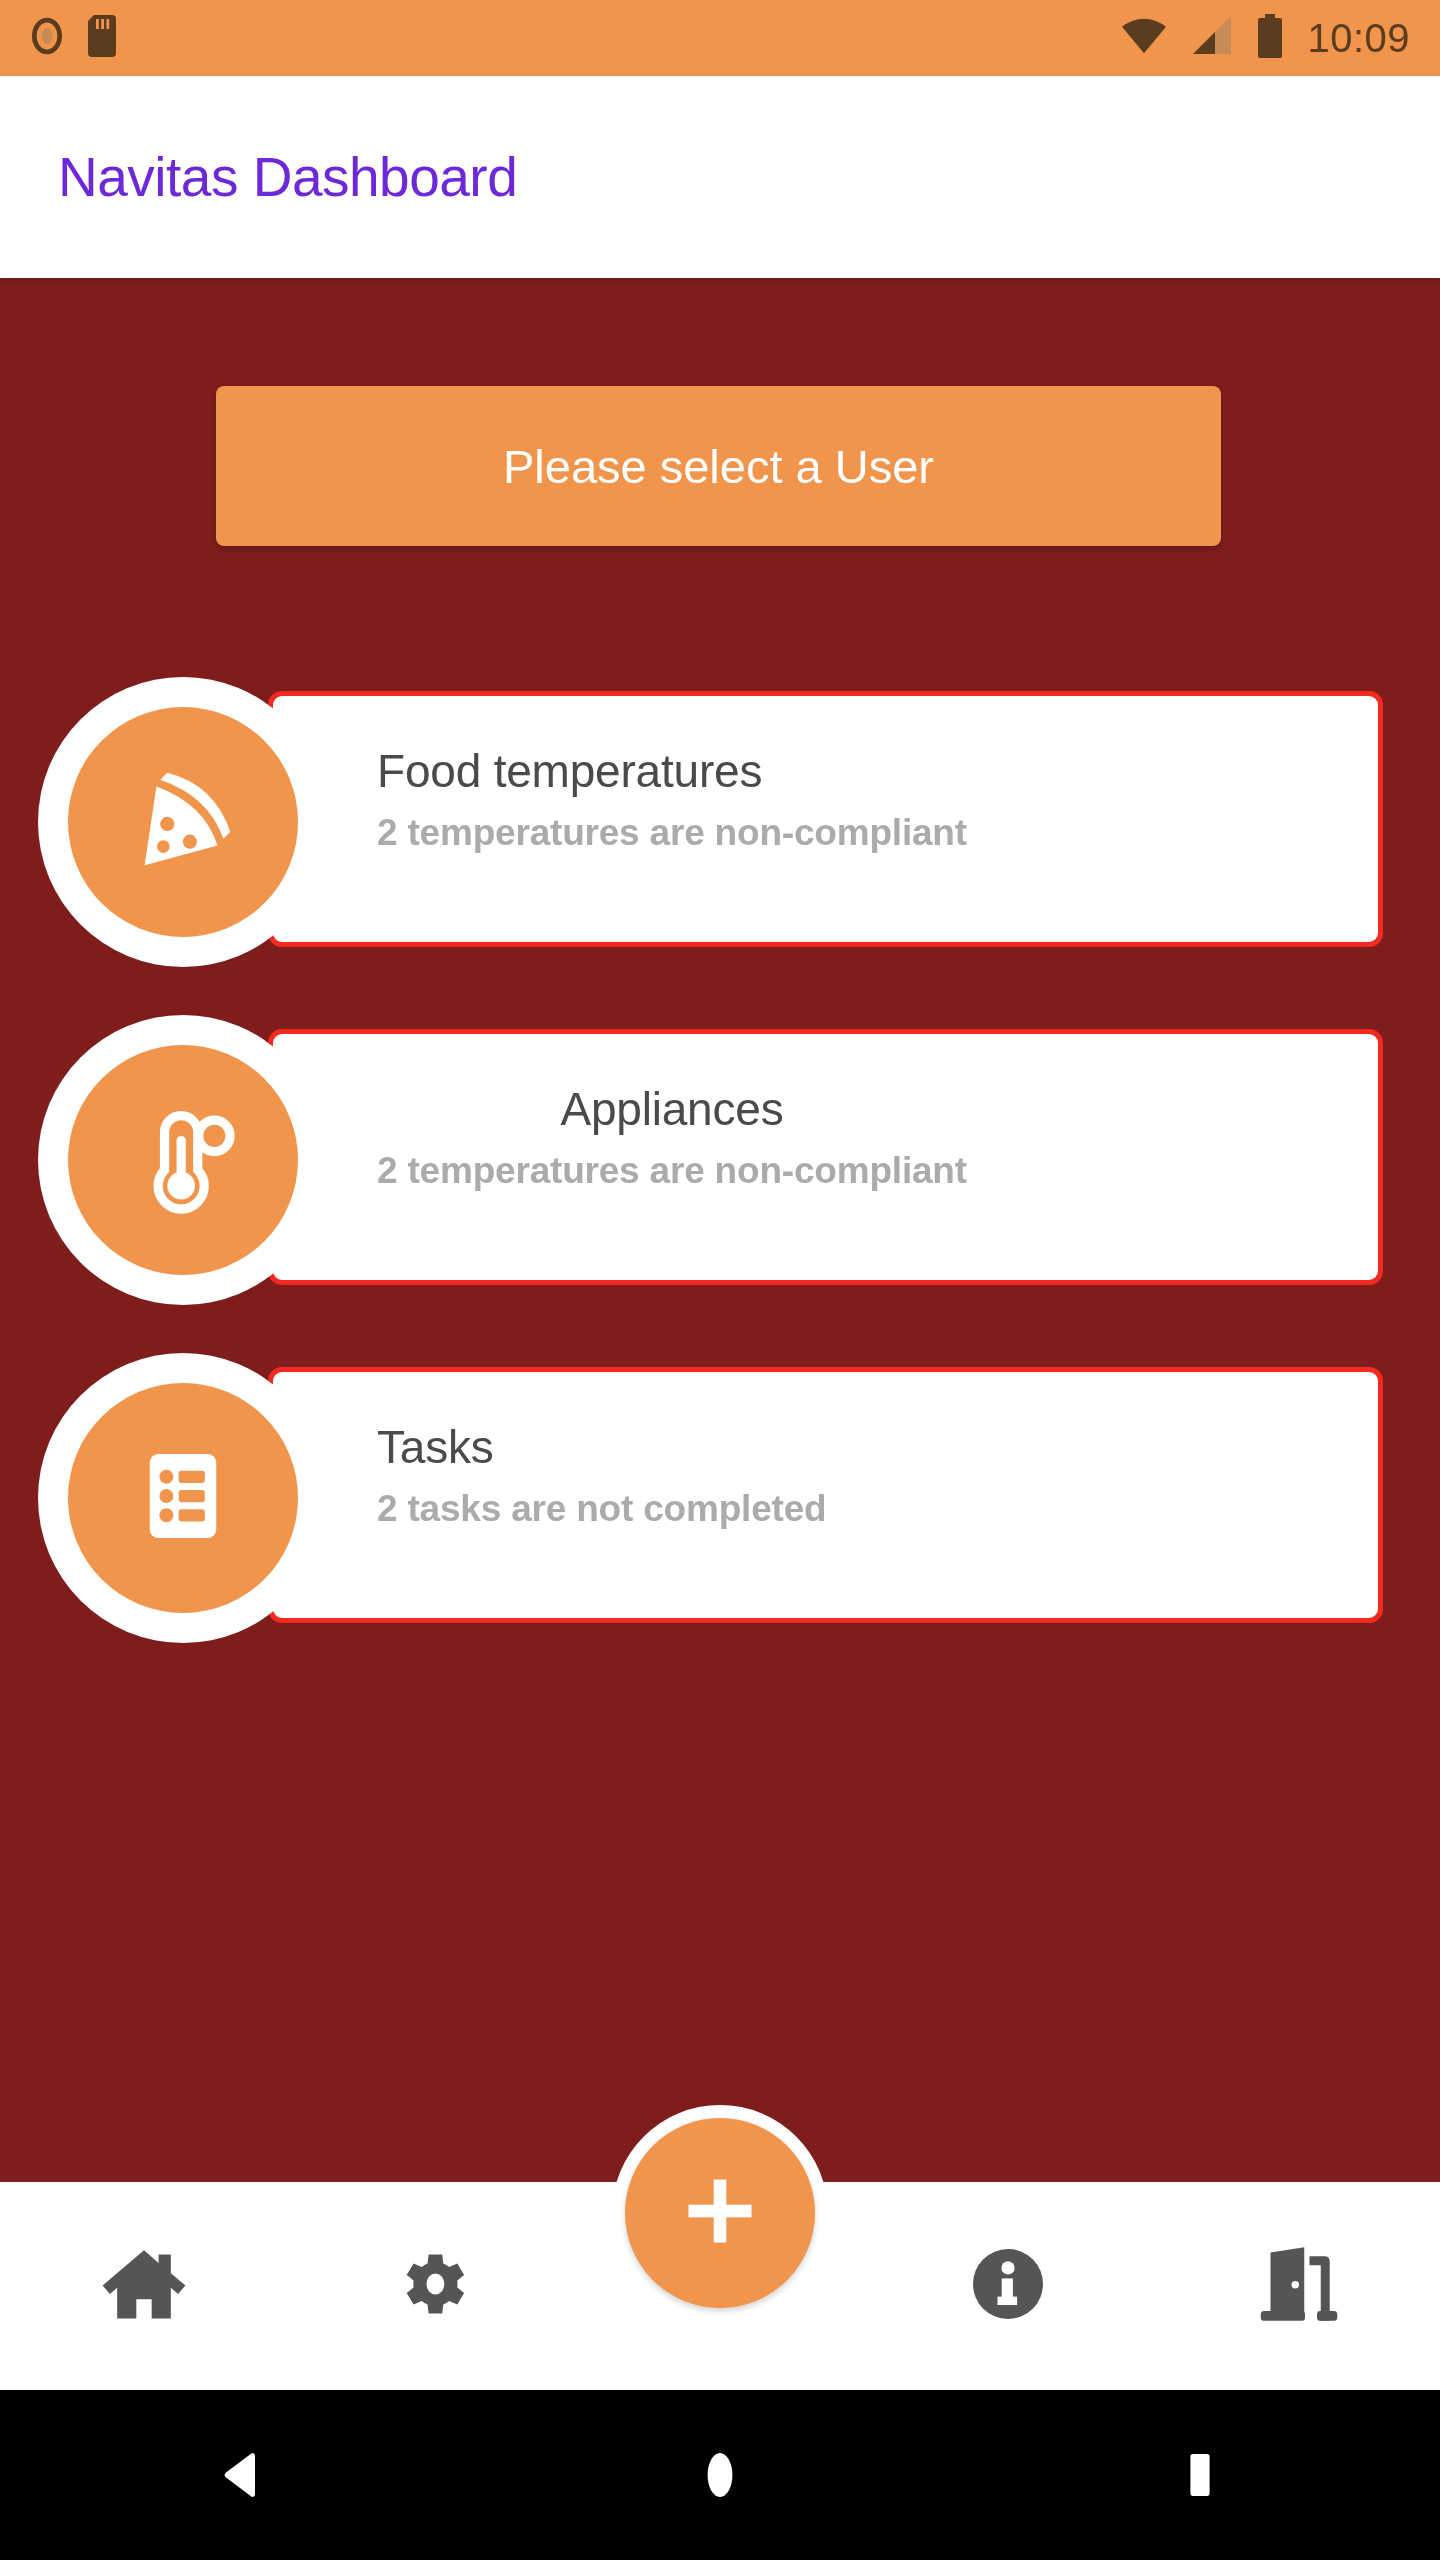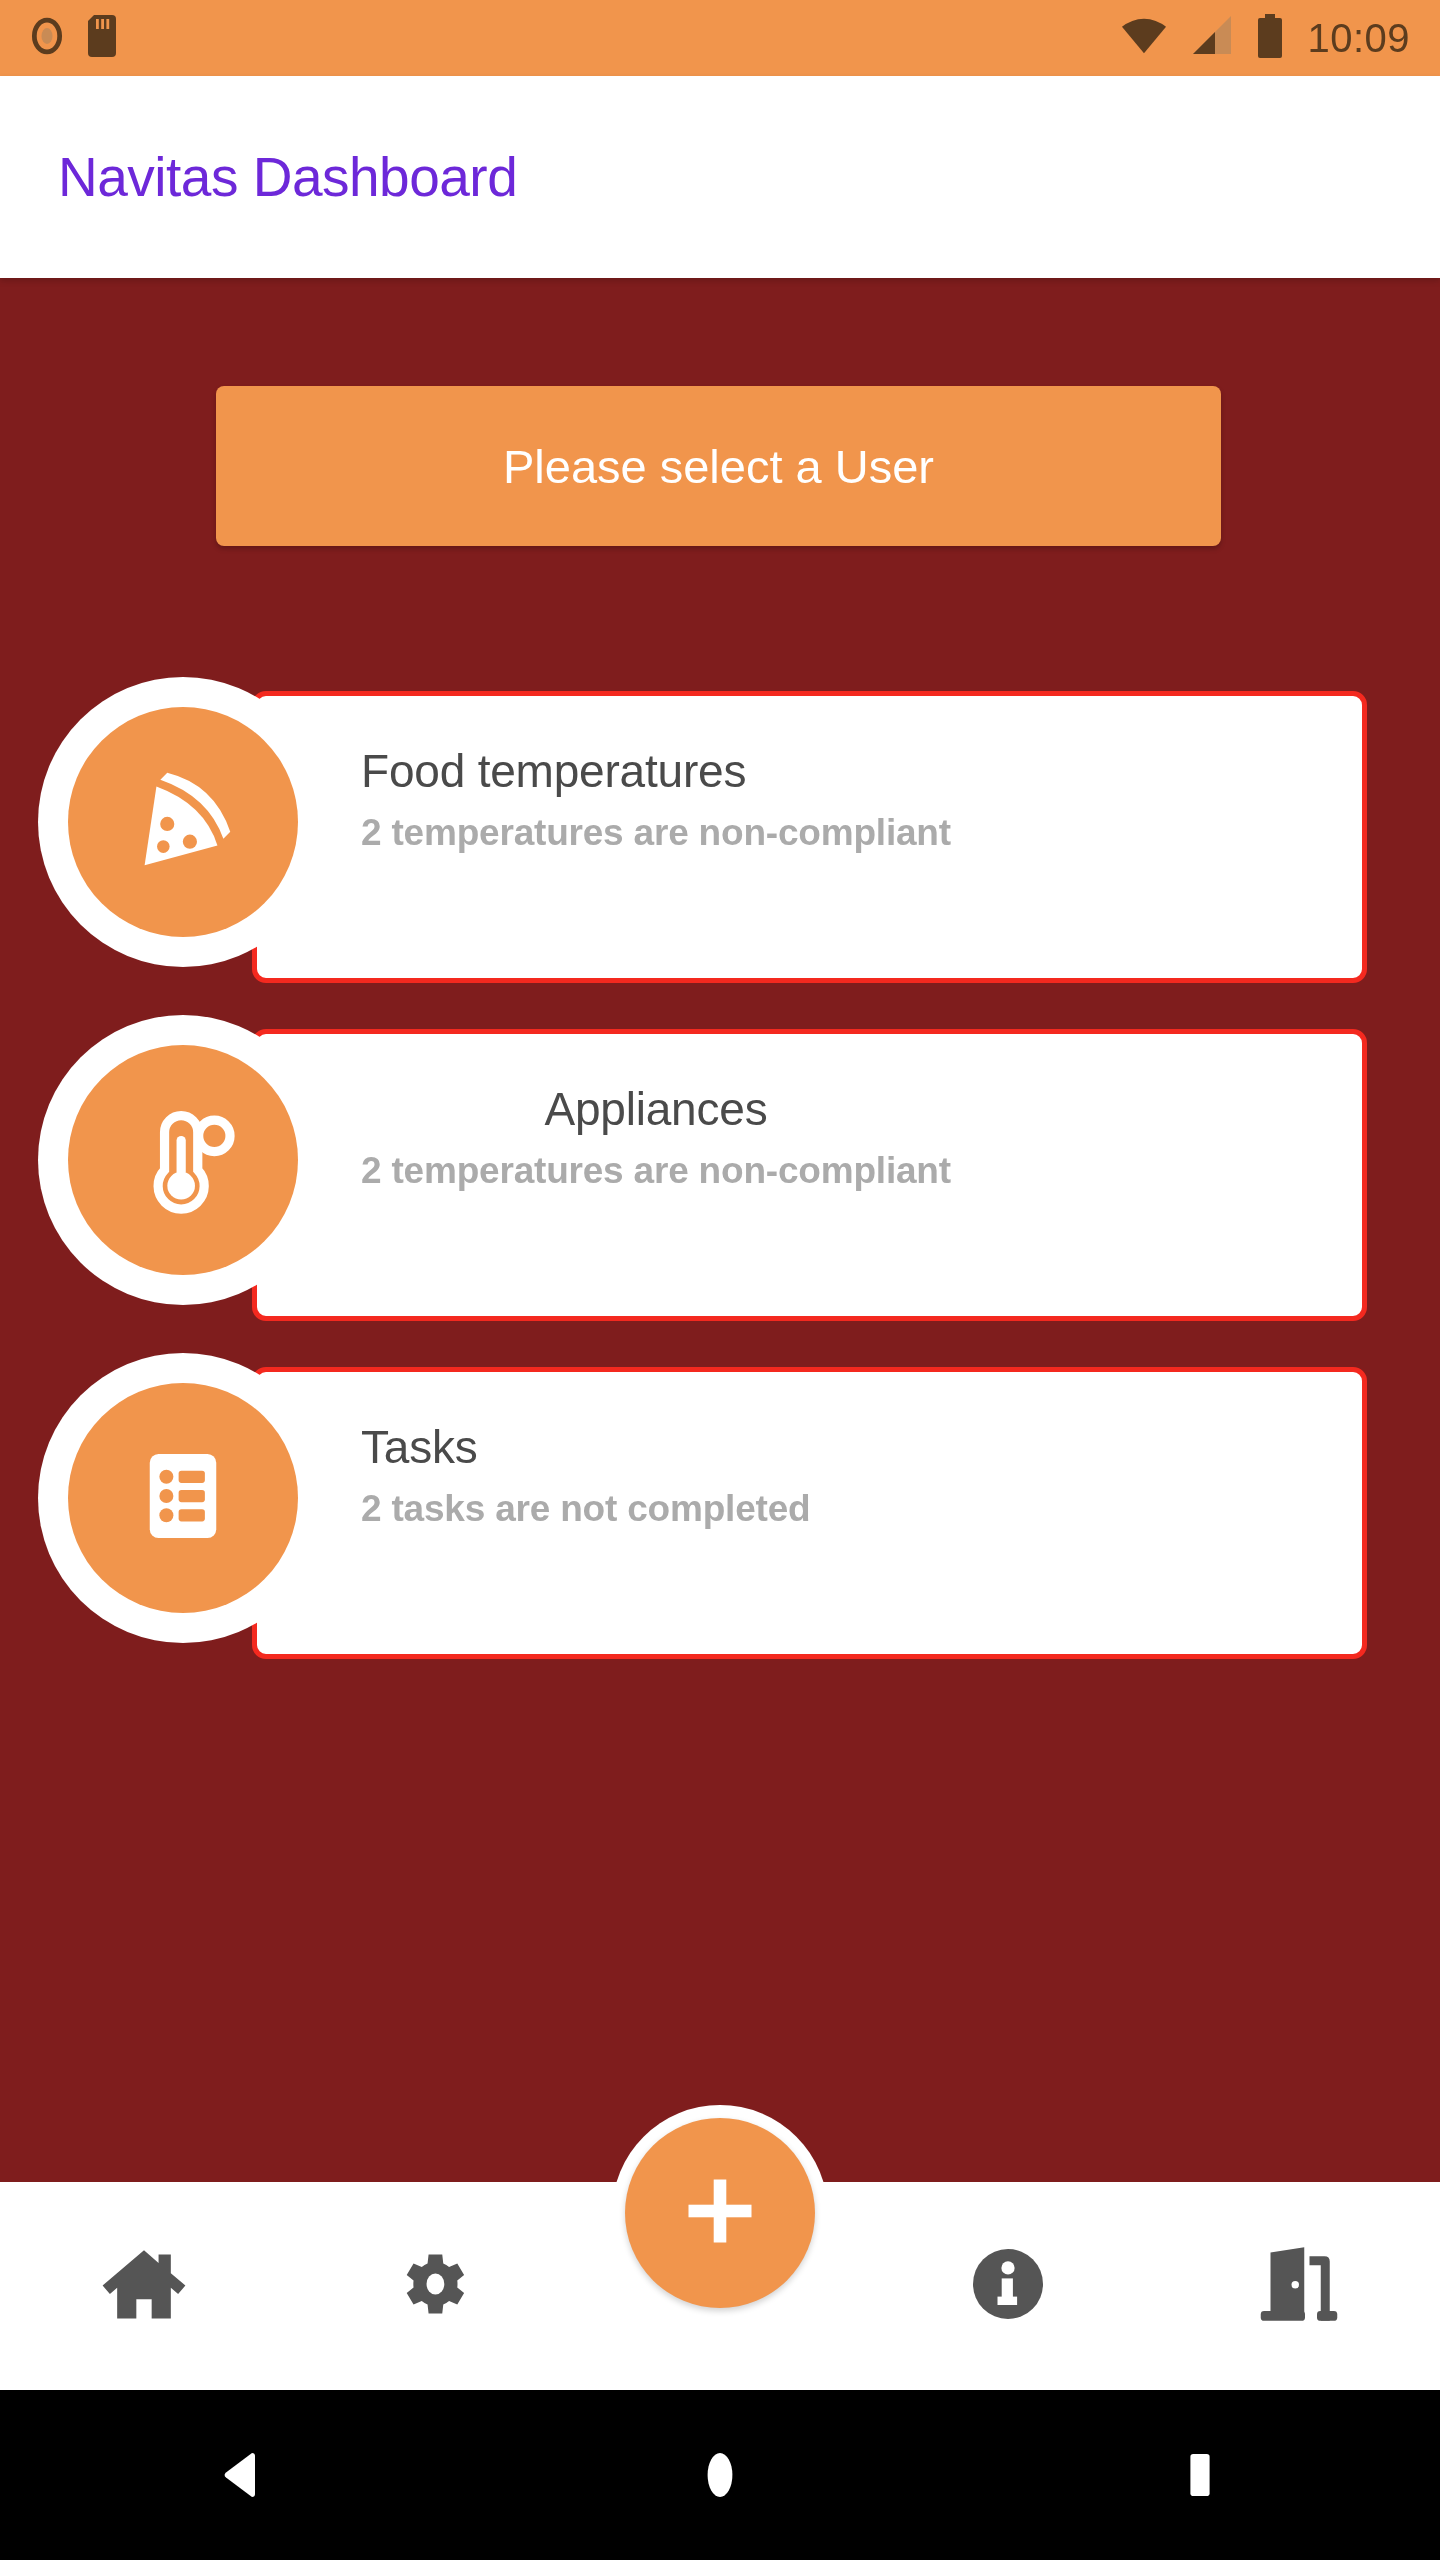--- a/index.html
+++ b/index.html
@@ -65,22 +65,22 @@
     cursor:pointer;
   }
 
   
   .card-row { position:absolute; left:0; width:1440px; height:262px; }
   .card-row.r0 { top:413px; }
   .card-row.r1 { top:751px;text-align:center; }
   .card-row.r2 { top:1089px; }
 
   .card {
-    position:absolute; left:252px; top:0;
-    width:1115px; height:292px;
+    position:absolute; left:268px; top:0;
+    width:1115px; height:256px;
     background:#FFFFFF;
     border:5px solid #F4291F;
     border-radius:14px;
   }
   .card-text { position:absolute; left:104px; top:50px; }
   .card-title {
     font-size:46px; color:#4A4A4A; font-weight:400;
     letter-spacing:-0.2px; line-height:1.1;
   }
   .card-sub {

